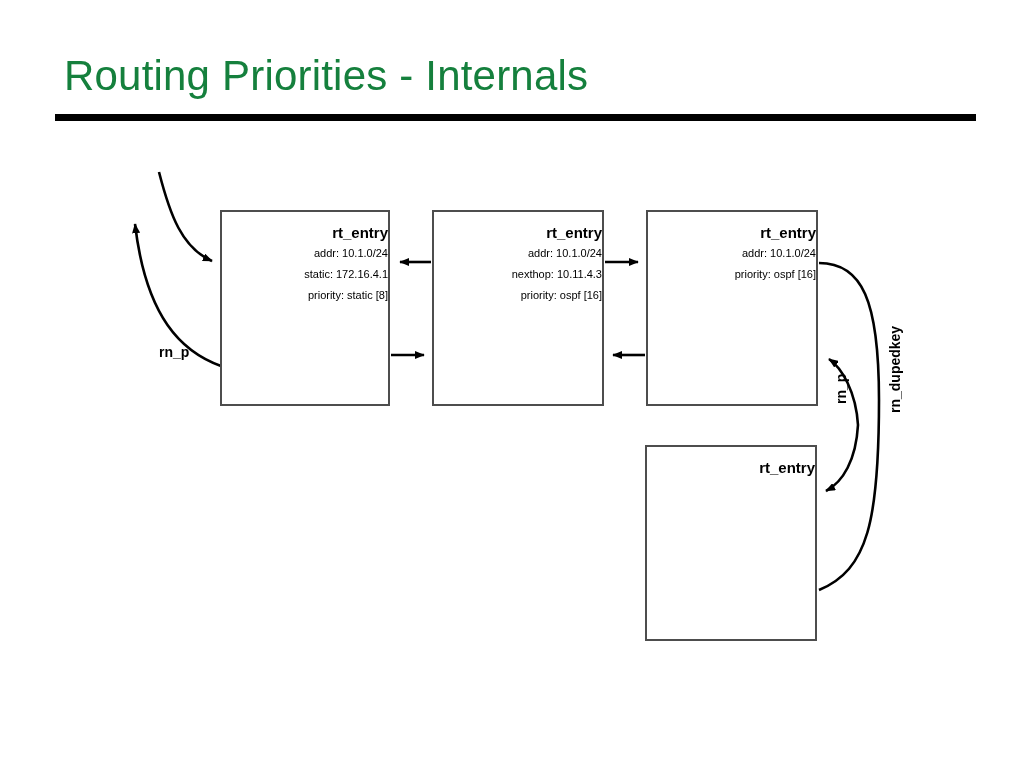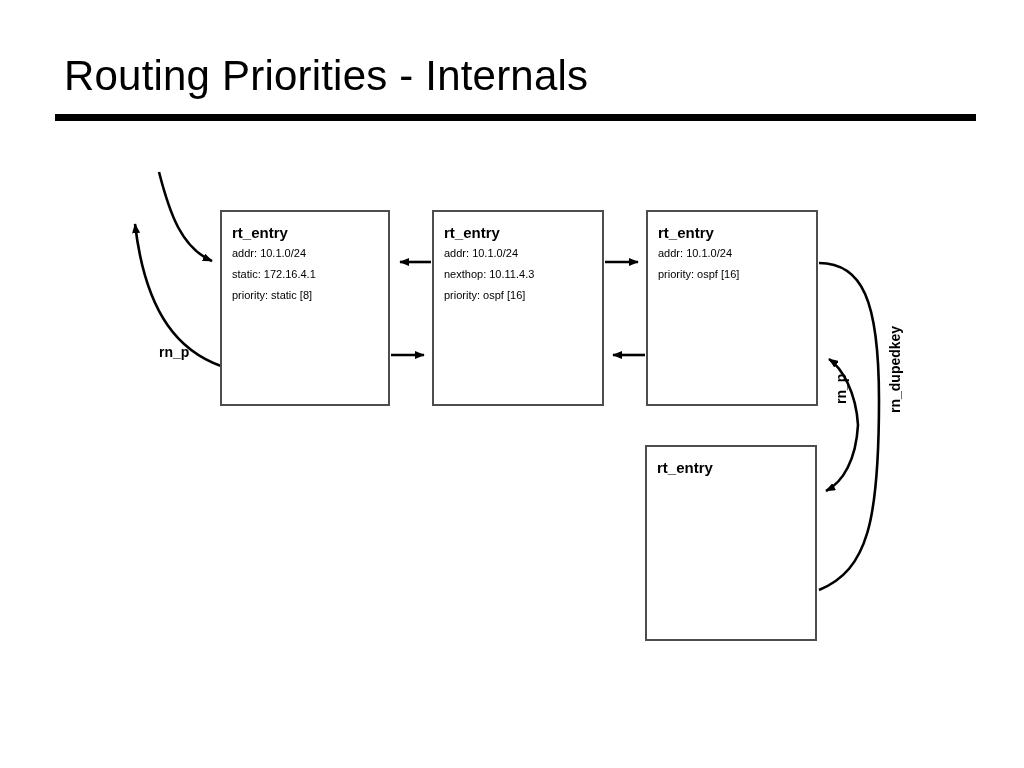--- a/index.html
+++ b/index.html
@@ -17,39 +17,40 @@
   }
 
   
   #slide-title {
     position: absolute;
     left: 64px;
     top: 52px;
     font-size: 42px;
     font-weight: 400;
     letter-spacing: 0.2px;
-    color: #000000;
+    color: #15803d;
     white-space: nowrap;
   }
   #title-rule {
     position: absolute;
     left: 55px;
     top: 114px;
     width: 921px;
     height: 7px;
     background: #000000;
   }
 
   
   #diagram {
     position: absolute;
     left: 0;
     top: 0;
     width: 1024px;
     height: 620px;
+    text-align: right;
   }
   #arrow-layer {
     position: absolute;
     left: 0;
     top: 0;
     width: 1024px;
     height: 768px;
     pointer-events: none;
   }
 

